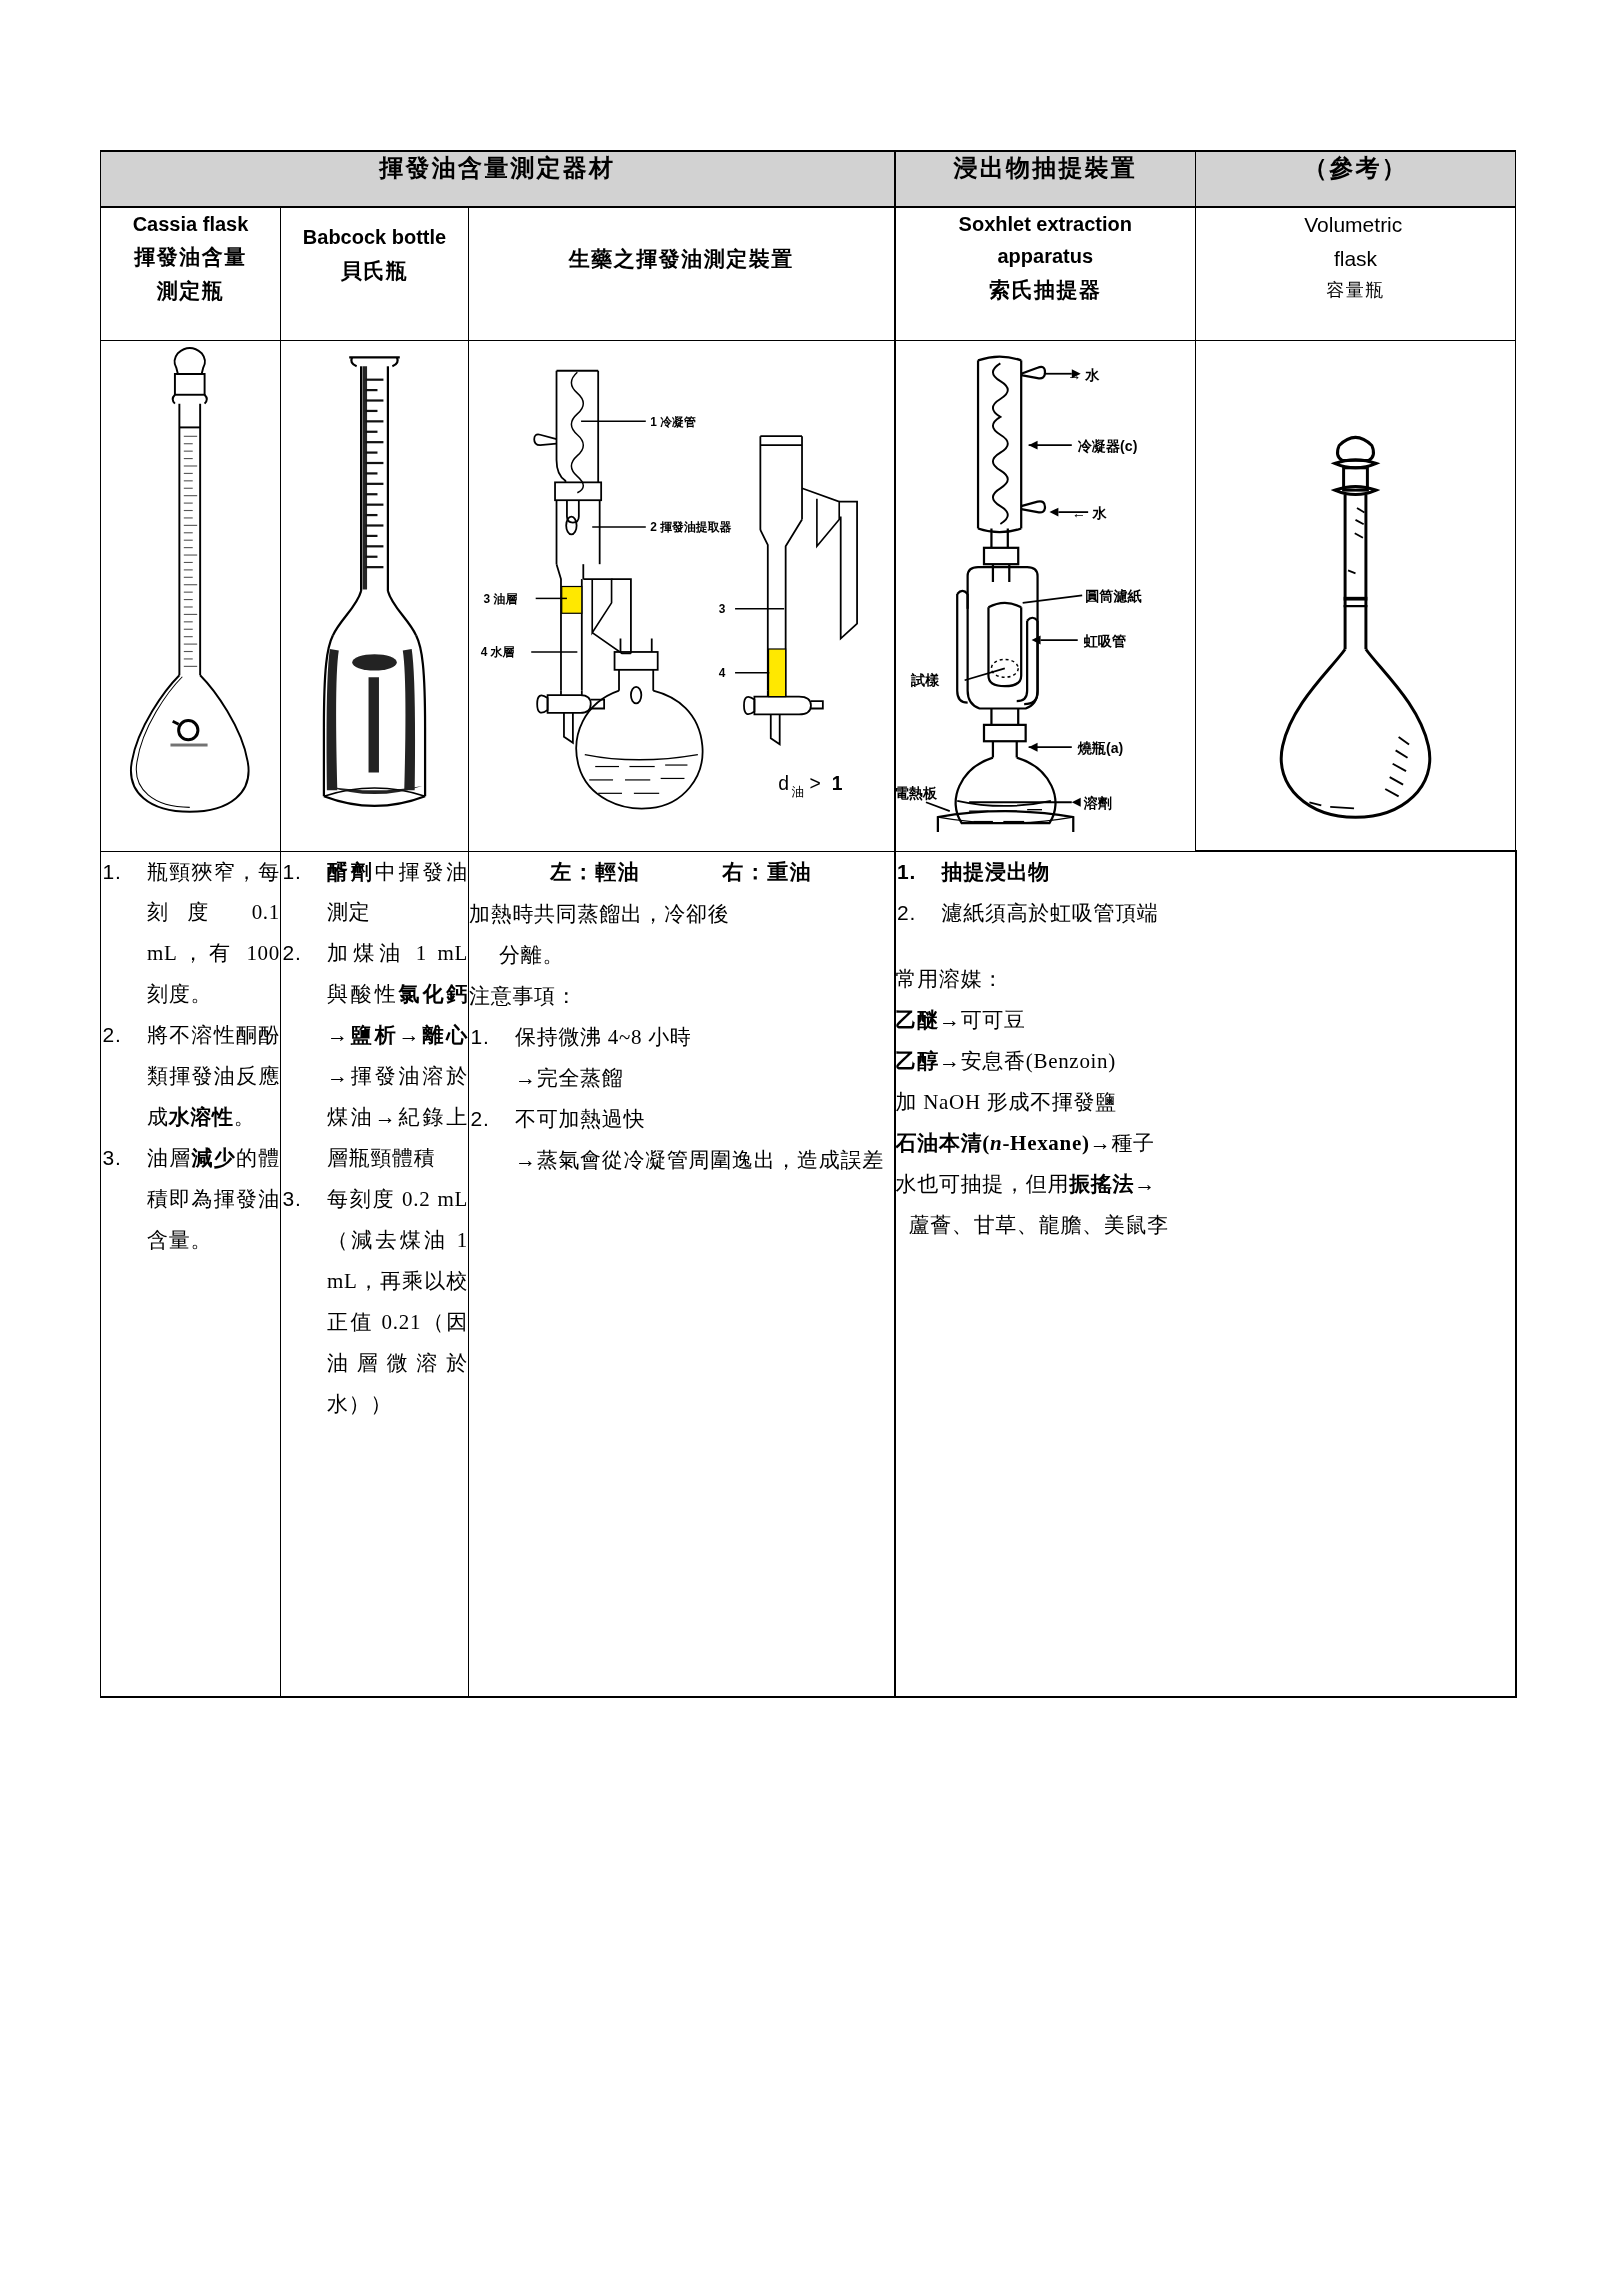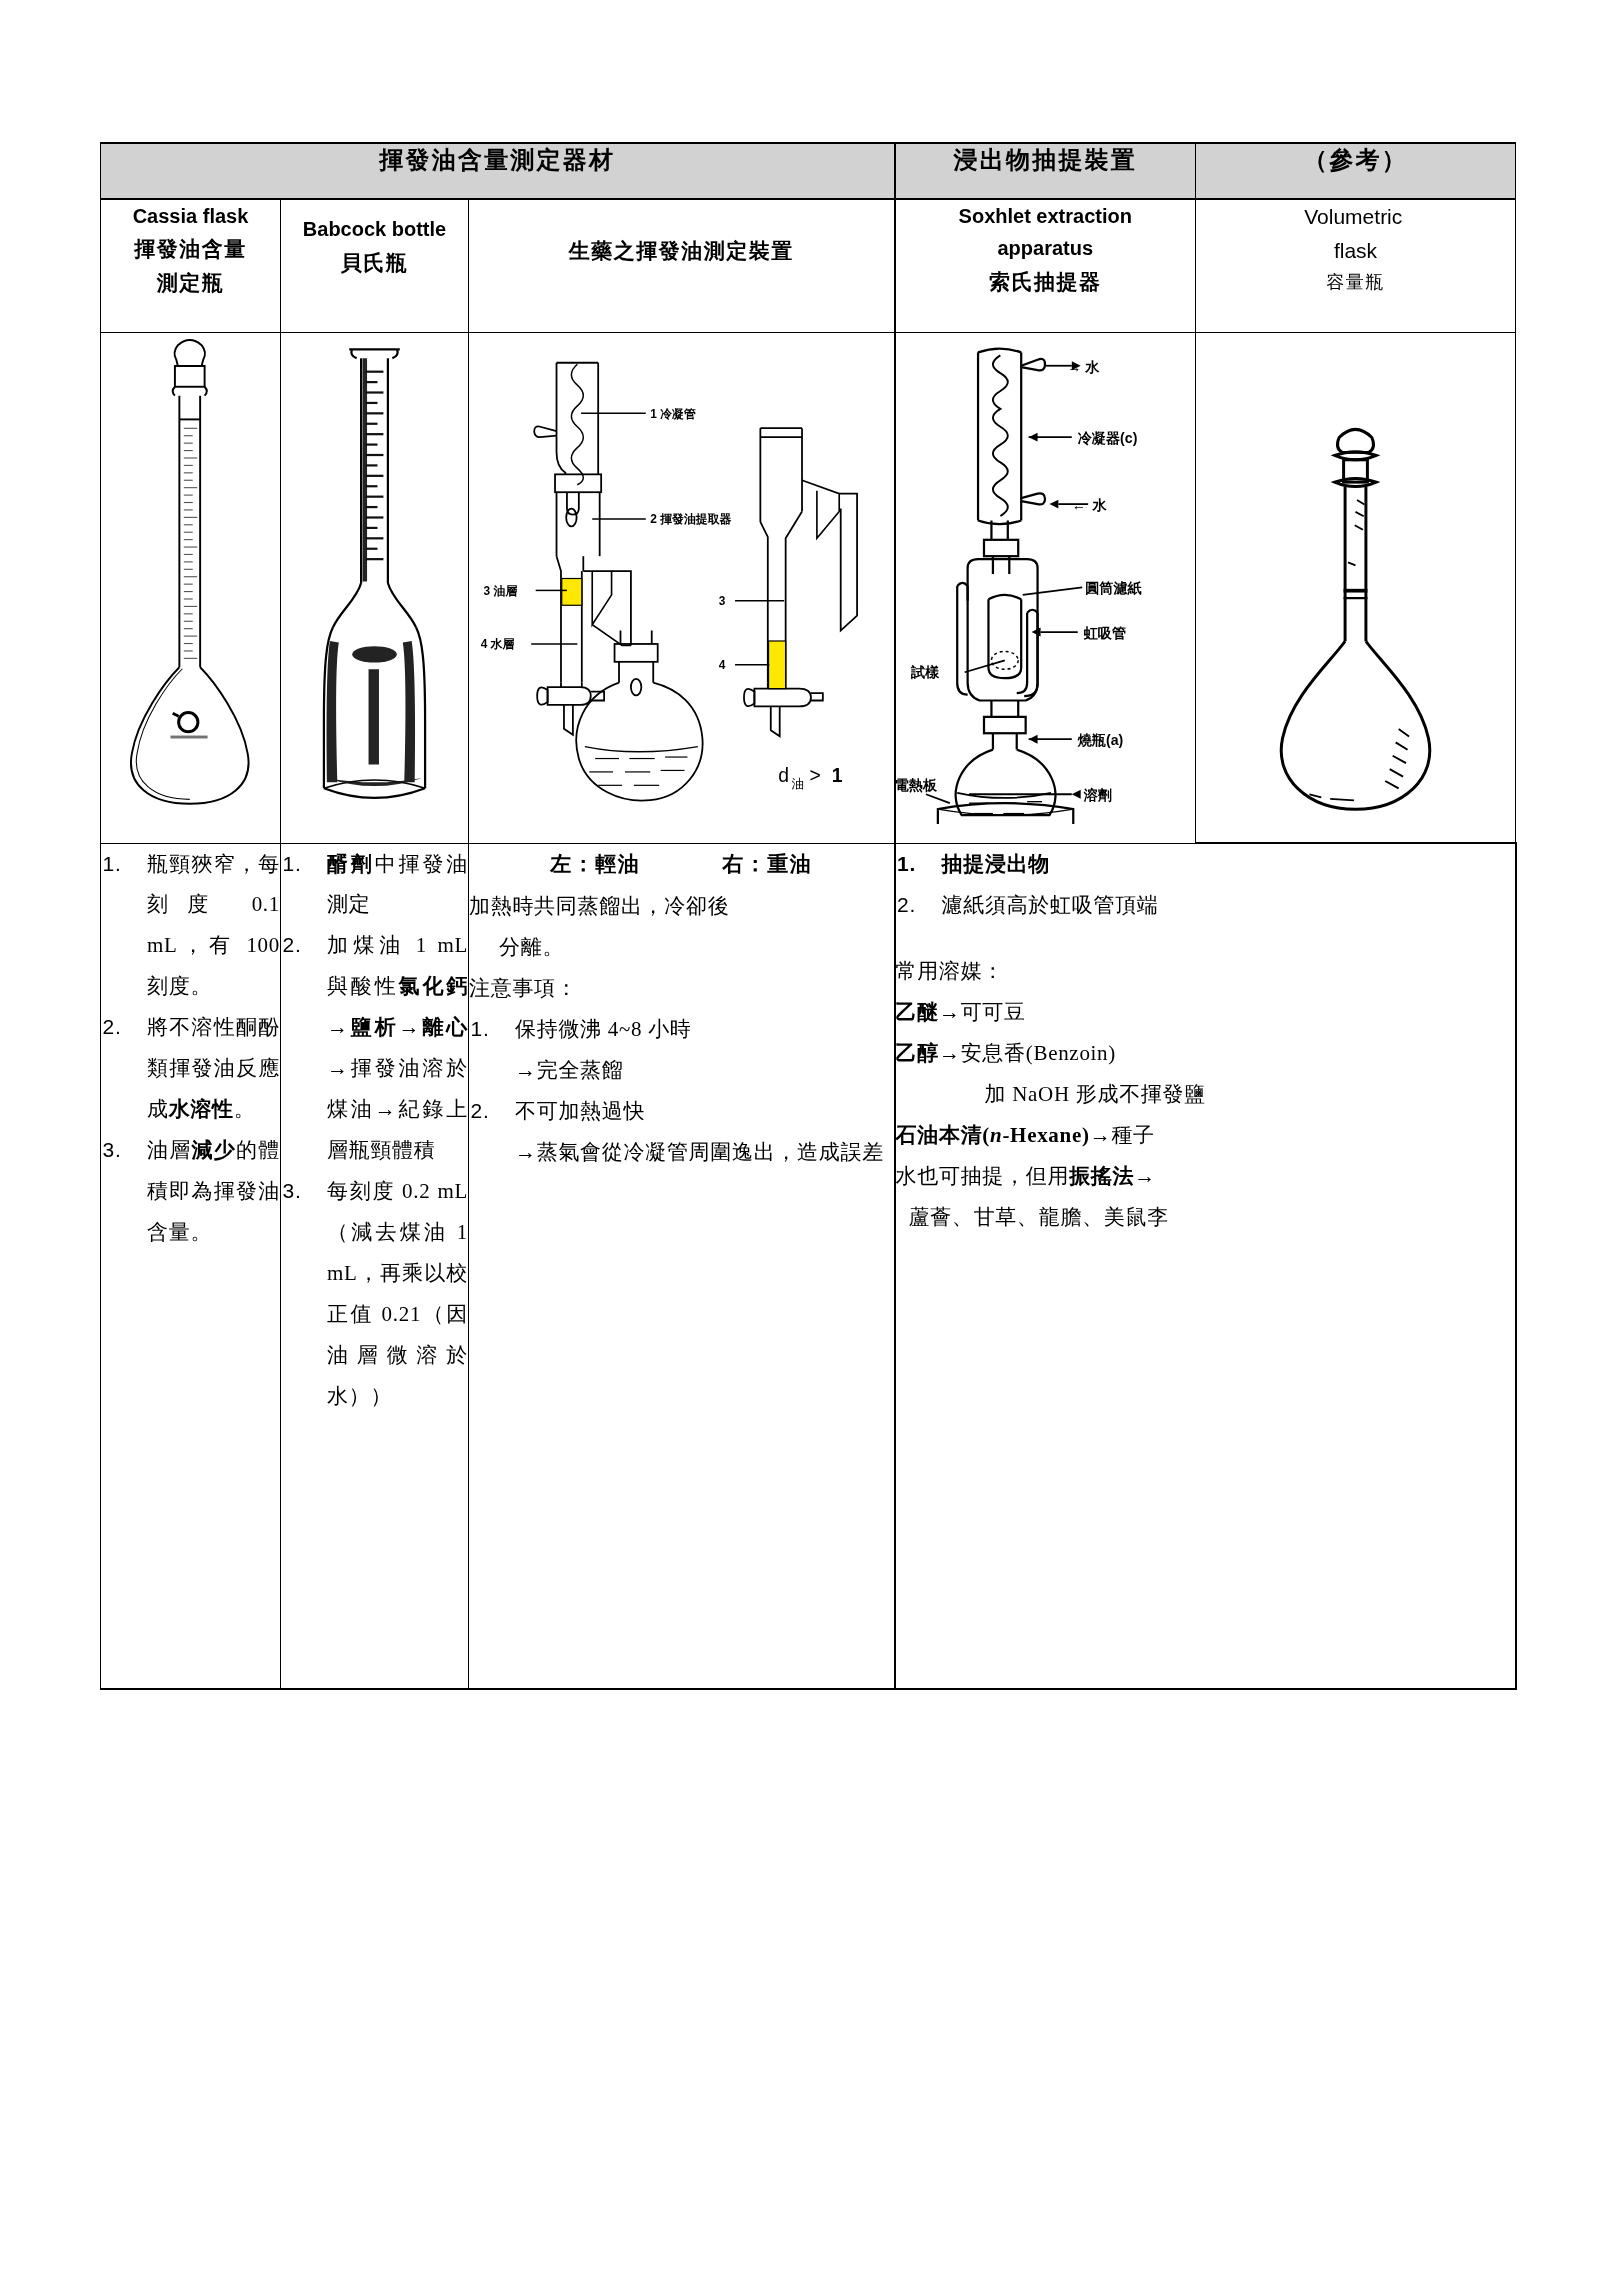--- a/index.html
+++ b/index.html
@@ -22,21 +22,21 @@
     left: 0; top: 0;
     width: 1623px;
     height: 2295px;
     background: #fff;
   }
 
   
   #apparatus-table {
     position: absolute;
     left: 100px;
-    top: 142px;
+    top: 150px;
     width: 1415px;
     border-collapse: collapse;
     table-layout: fixed;
   }
   #apparatus-table td {
     border: 0.7px solid #000;
     vertical-align: top;
     padding: 0;
   }
 
@@ -124,21 +124,21 @@
   ol.numlist > li > .num {
     position: absolute;
     left: 1.5px;
     top: 0;
     width: 39px;
     font-family: "Liberation Sans", "DejaVu Sans", sans-serif;
     font-size: 21px;
   }
   .b { font-weight: bold; }
   .plain-line { text-align: justify; text-justify: inter-ideograph; }
-  .hang2 { padding-left: 89px; }
+  .hang2 { }
   .spacer { height: 25px; }
 
   
   .lr-heading {
     font-weight: bold;
     display: flex;
     justify-content: center;
     gap: 82px;
     letter-spacing: 1.5px;
     margin-bottom: 1.5px;

